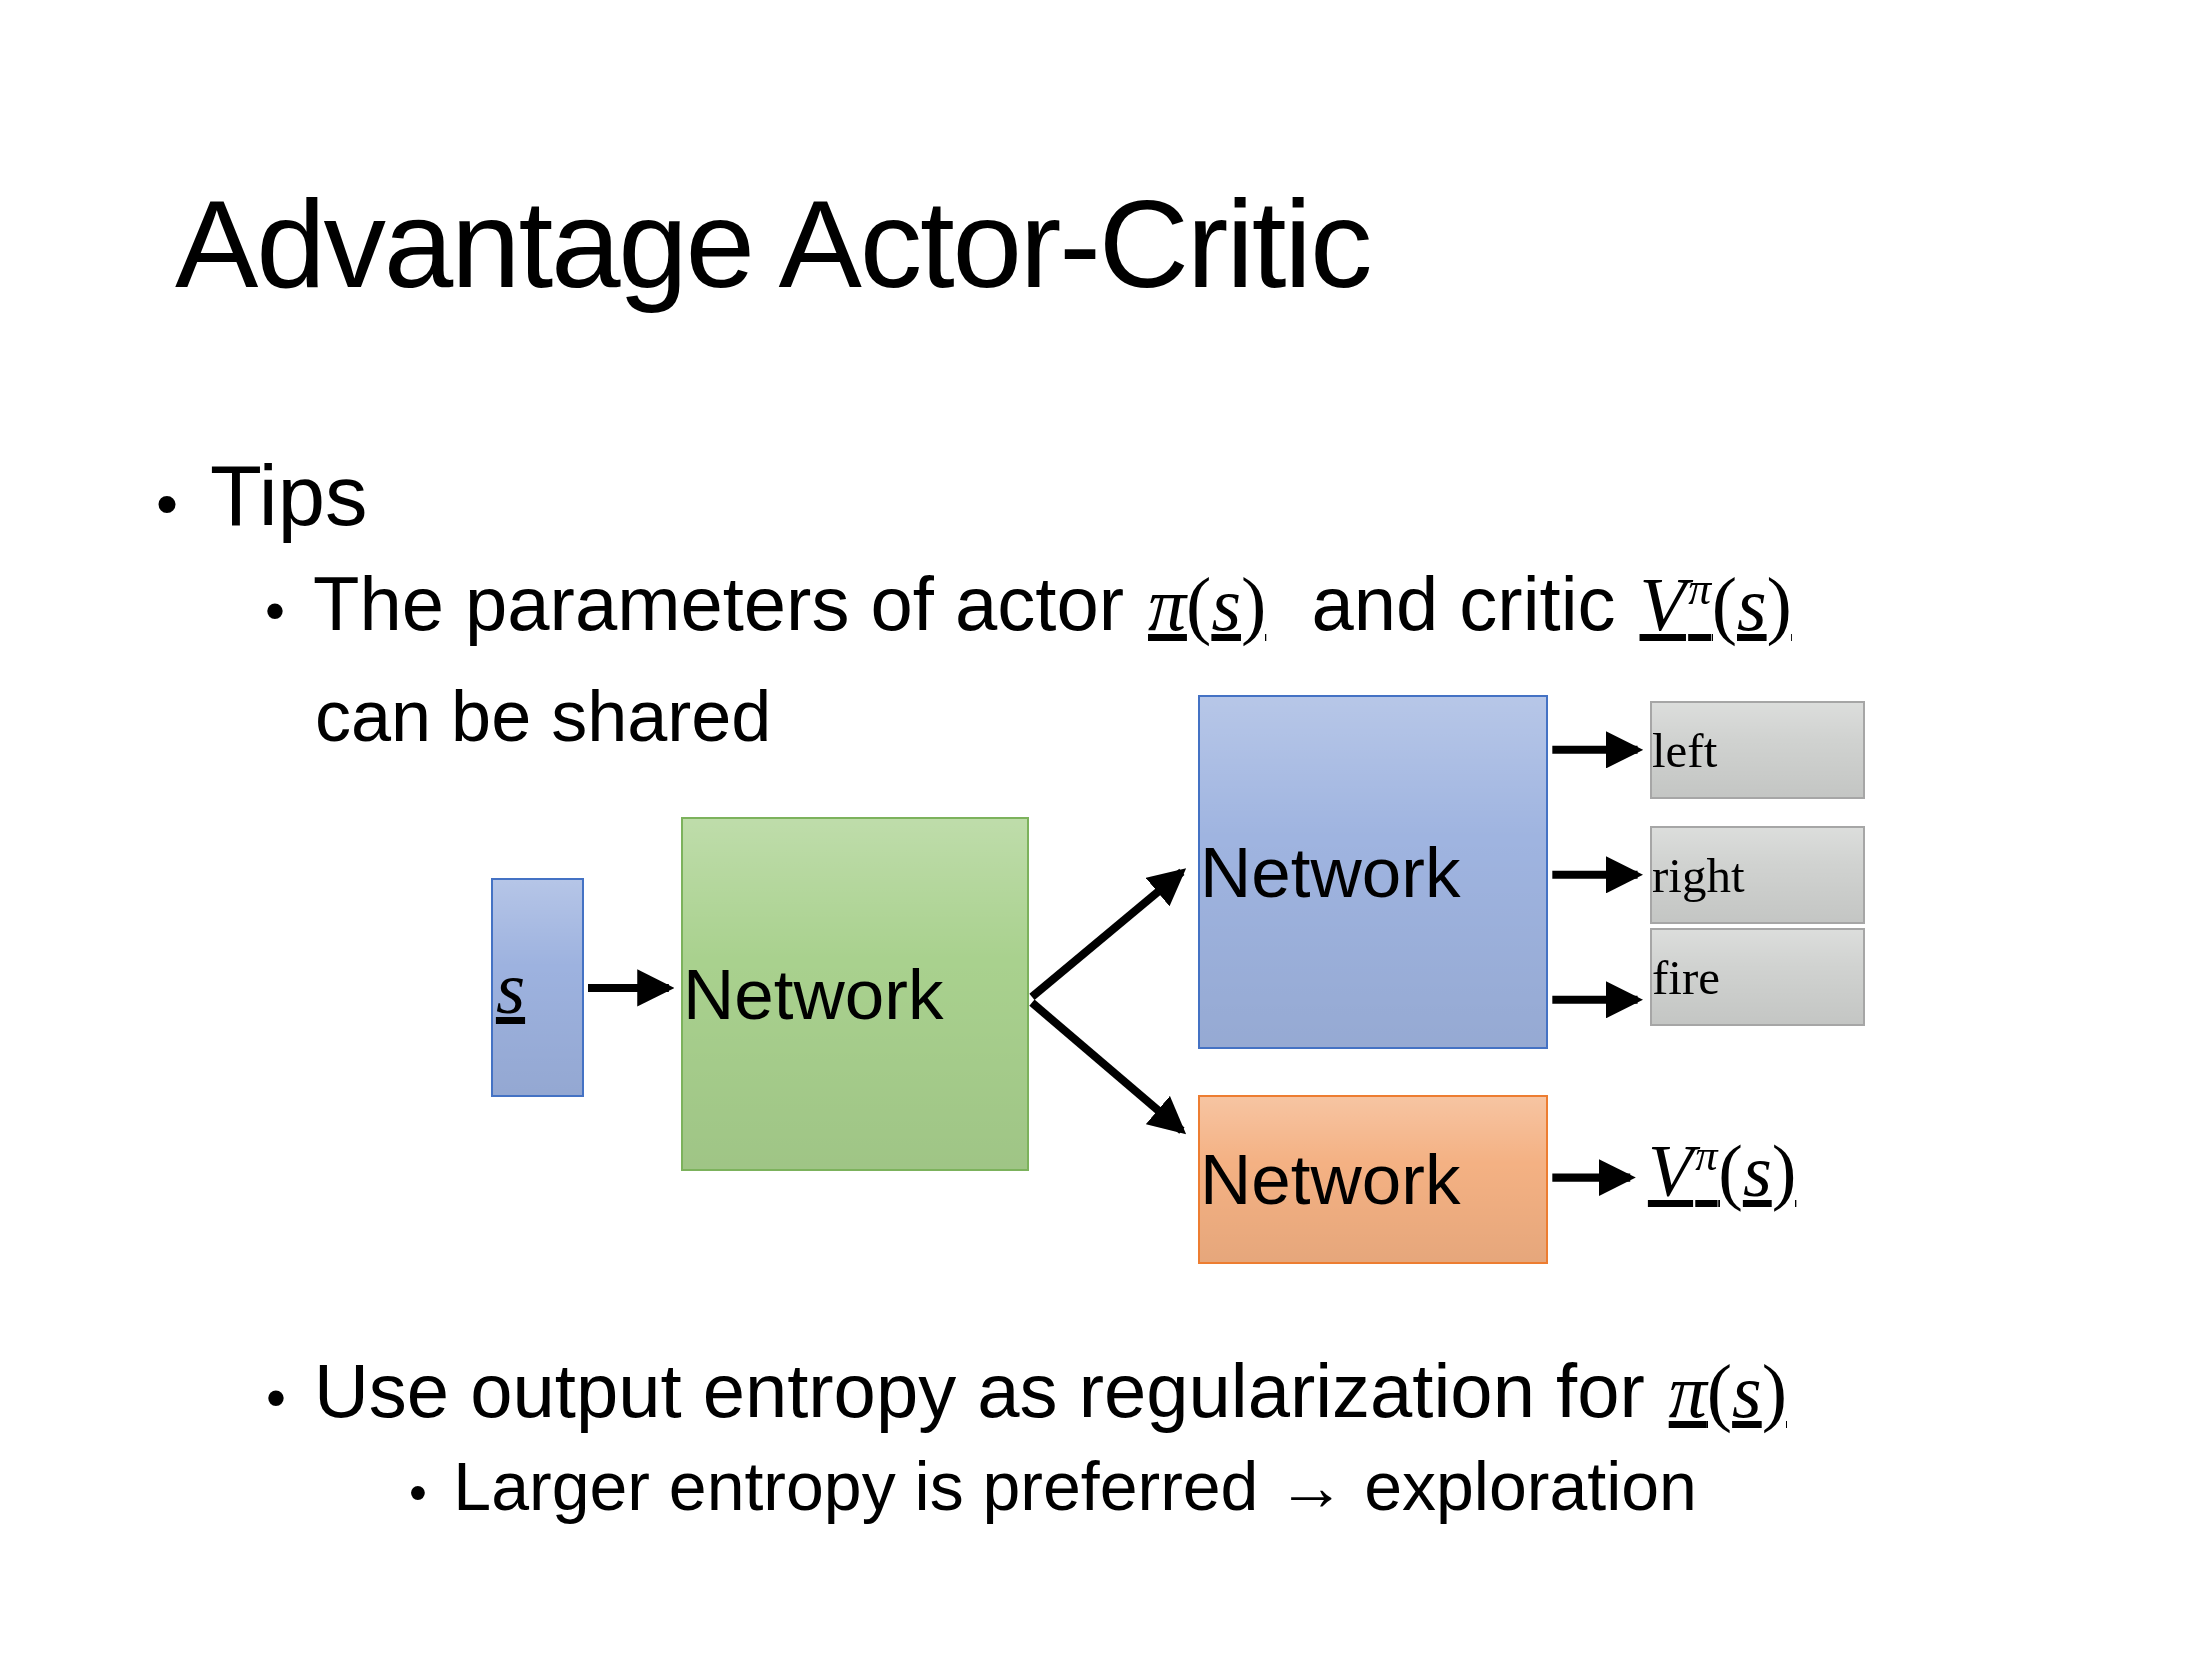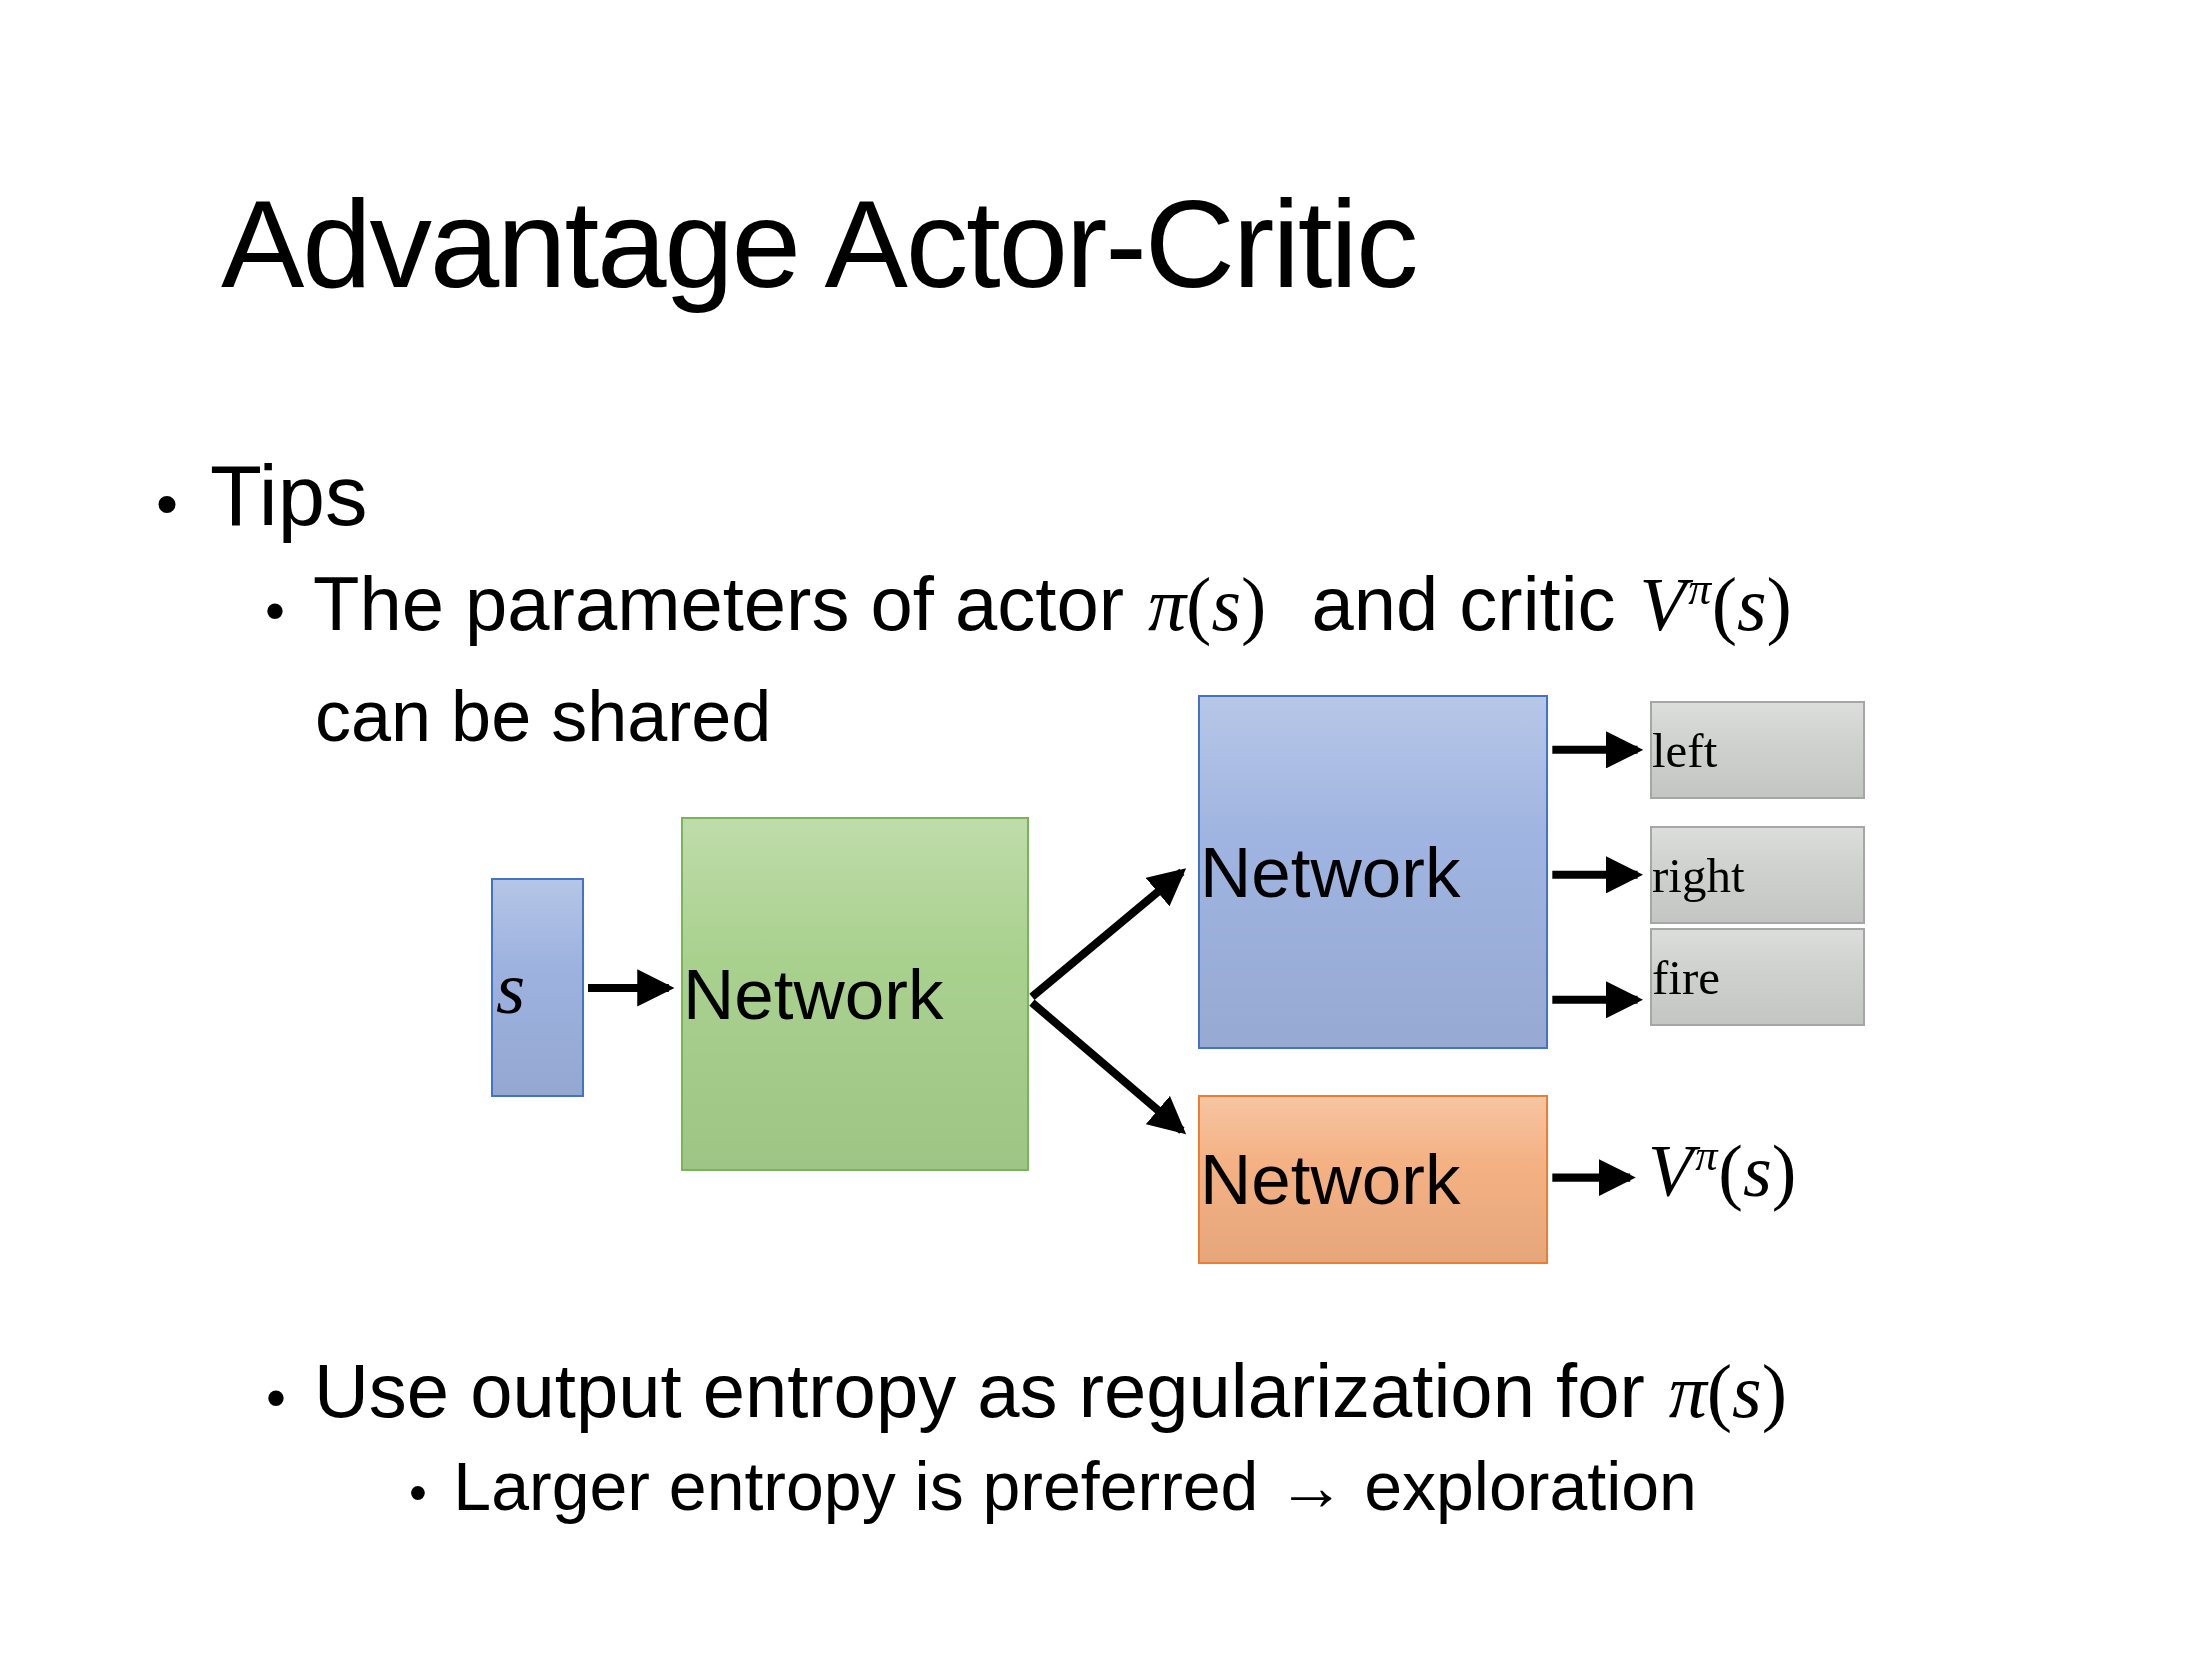--- a/index.html
+++ b/index.html
@@ -15,41 +15,40 @@
 
   
   .title {
     position: absolute;
     left: 175px; top: 175px;
     font-size: 125px;
     font-weight: 300;
     letter-spacing: -2.2px;
     line-height: 1.1;
     white-space: nowrap;
-    margin-left: 46px;
   }
   .bullet-row { position: absolute; white-space: nowrap; display: flex; align-items: baseline; }
   .bullet-glyph { flex: 0 0 auto; }
 
   .row-tips { left: 156px; top: 447px; font-size: 85px; }
   .row-tips .bullet-glyph { margin-right: 32px; font-size: 63px; }
 
   .row-line1 { left: 265px; top: 560px; font-size: 76px; }
   .row-line1 .bullet-glyph { margin-right: 28px; font-size: 57px; }
 
   .row-line1b { left: 315px; top: 675px; font-size: 72px; position: absolute; white-space: nowrap; }
 
   .row-use { left: 266px; top: 1347px; font-size: 76px; }
   .row-use .bullet-glyph { margin-right: 28px; font-size: 57px; }
 
   .row-larger { left: 409px; top: 1447px; font-size: 68px; }
   .row-larger .bullet-glyph { margin-right: 26.5px; font-size: 51px; }
 
   
-  .math { font-family: "Liberation Serif", serif; margin: 0 2.9px; }
+  .math { font-family: "Liberation Serif", serif; margin: 0 2.9px; text-decoration: underline; }
   .mi { font-style: italic; }
   .mp { font-style: normal; }
   sup.msup { font-size: 0.60em; vertical-align: 0.58em; line-height: 0; margin-left: 2.2px; margin-right: 0.7px; }
 
   
   .box {
     position: absolute;
     display: flex; align-items: center; 
     box-sizing: border-box;
     background-image: linear-gradient(180deg, rgba(255,255,255,.25), rgba(255,255,255,0) 40%, rgba(0,0,0,.06));

